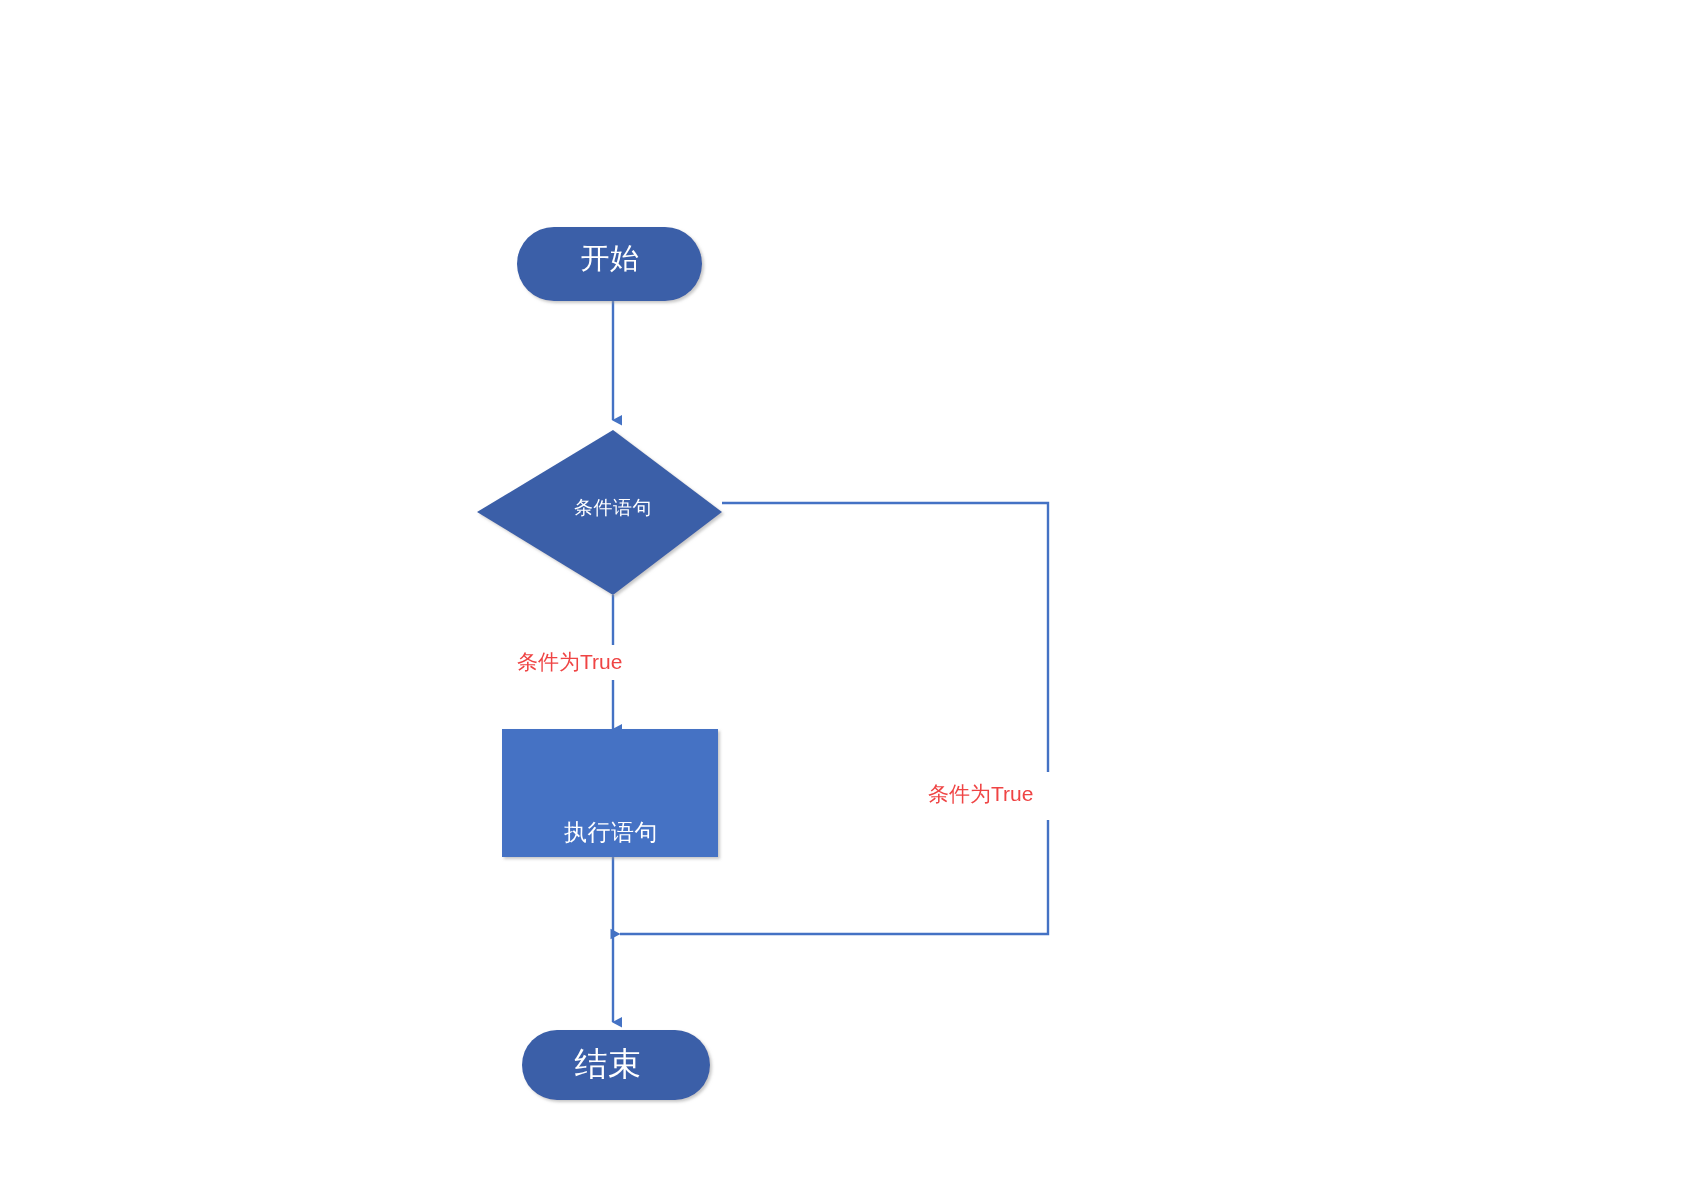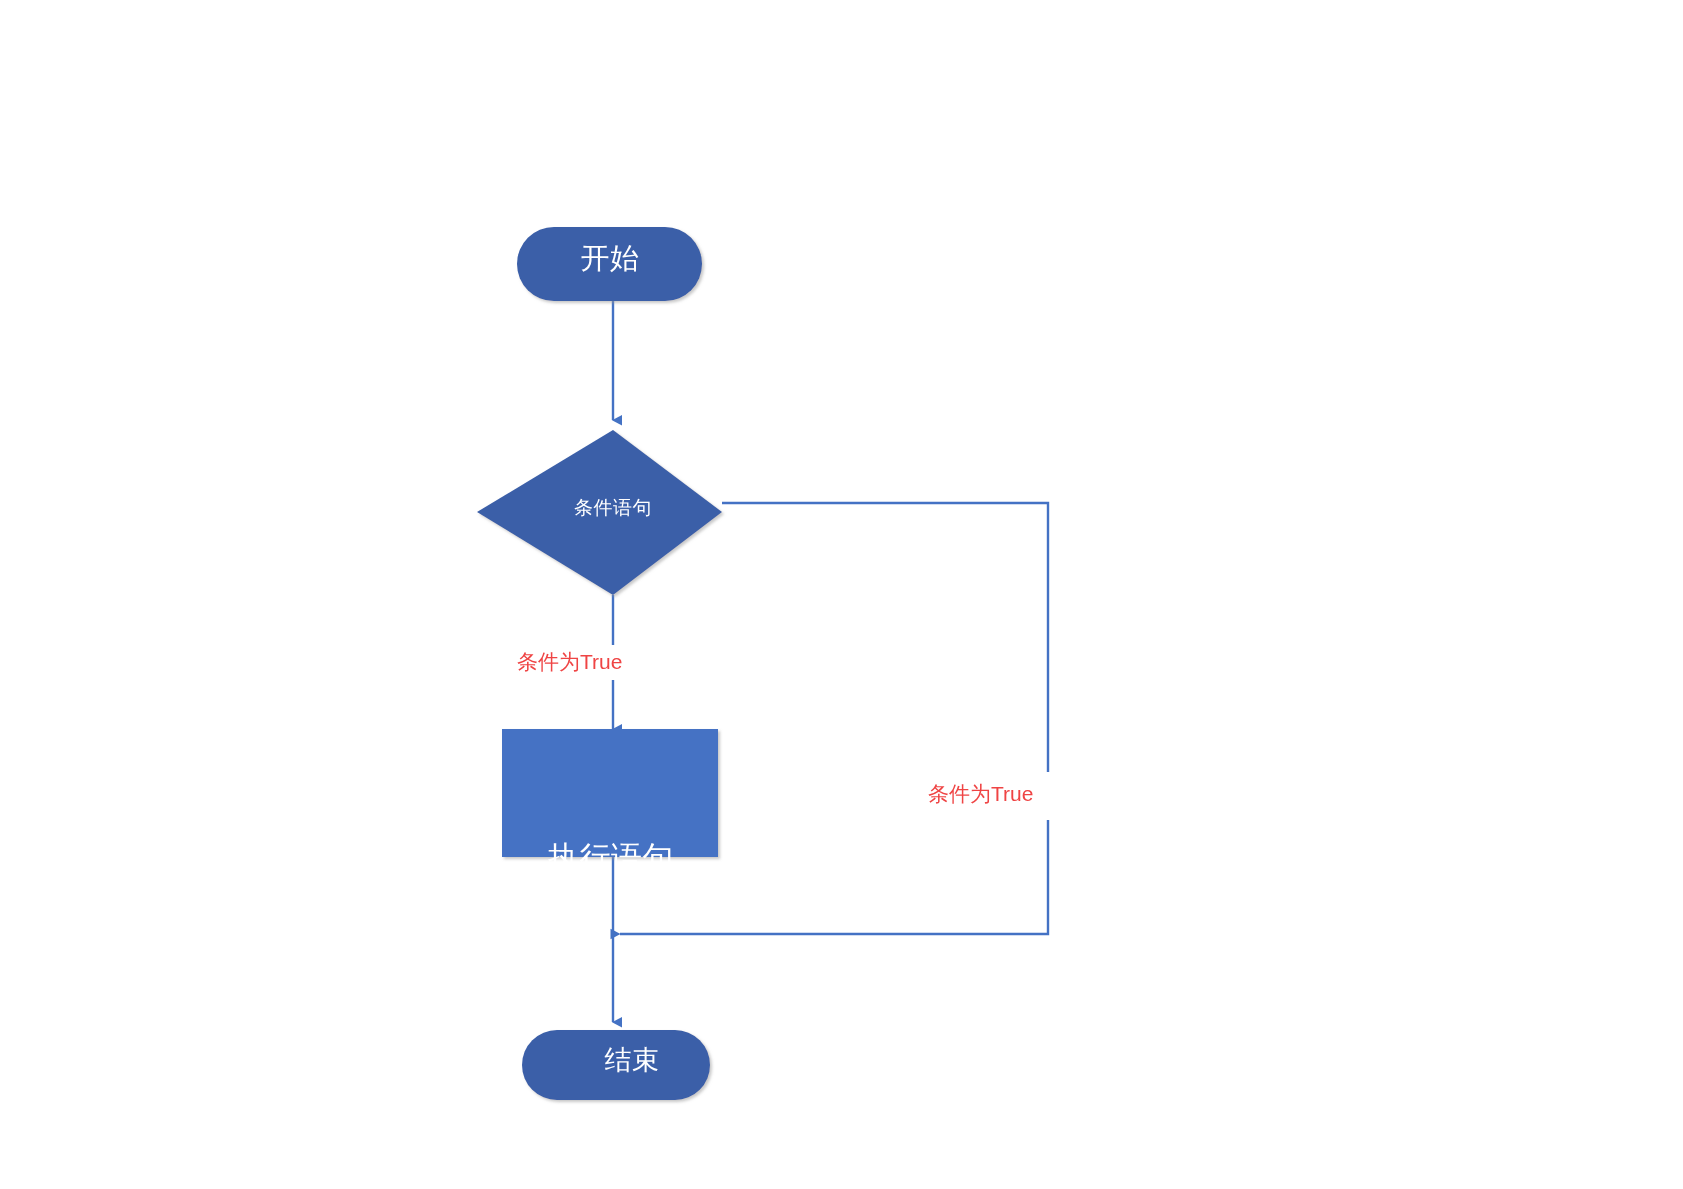--- a/index.html
+++ b/index.html
@@ -50,27 +50,27 @@
   .lbl-cond {
     left: 455px;
     top: 448px;
     width: 316px;
     font-size: 19px;
   }
   .lbl-stmt {
     left: 478px;
     top: 760px;
     width: 266px;
-    font-size: 31px;
+    font-size: 23px;
   }
   .lbl-end {
-    left: 538px;
+    left: 514px;
     top: 1043px;
     width: 188px;
-    font-size: 27px;
+    font-size: 33px;
   }
   .lbl-true {
     left: 517px;
     top: 650px;
   }
   .lbl-false {
     left: 928px;
     top: 782px;
   }
 </style>

